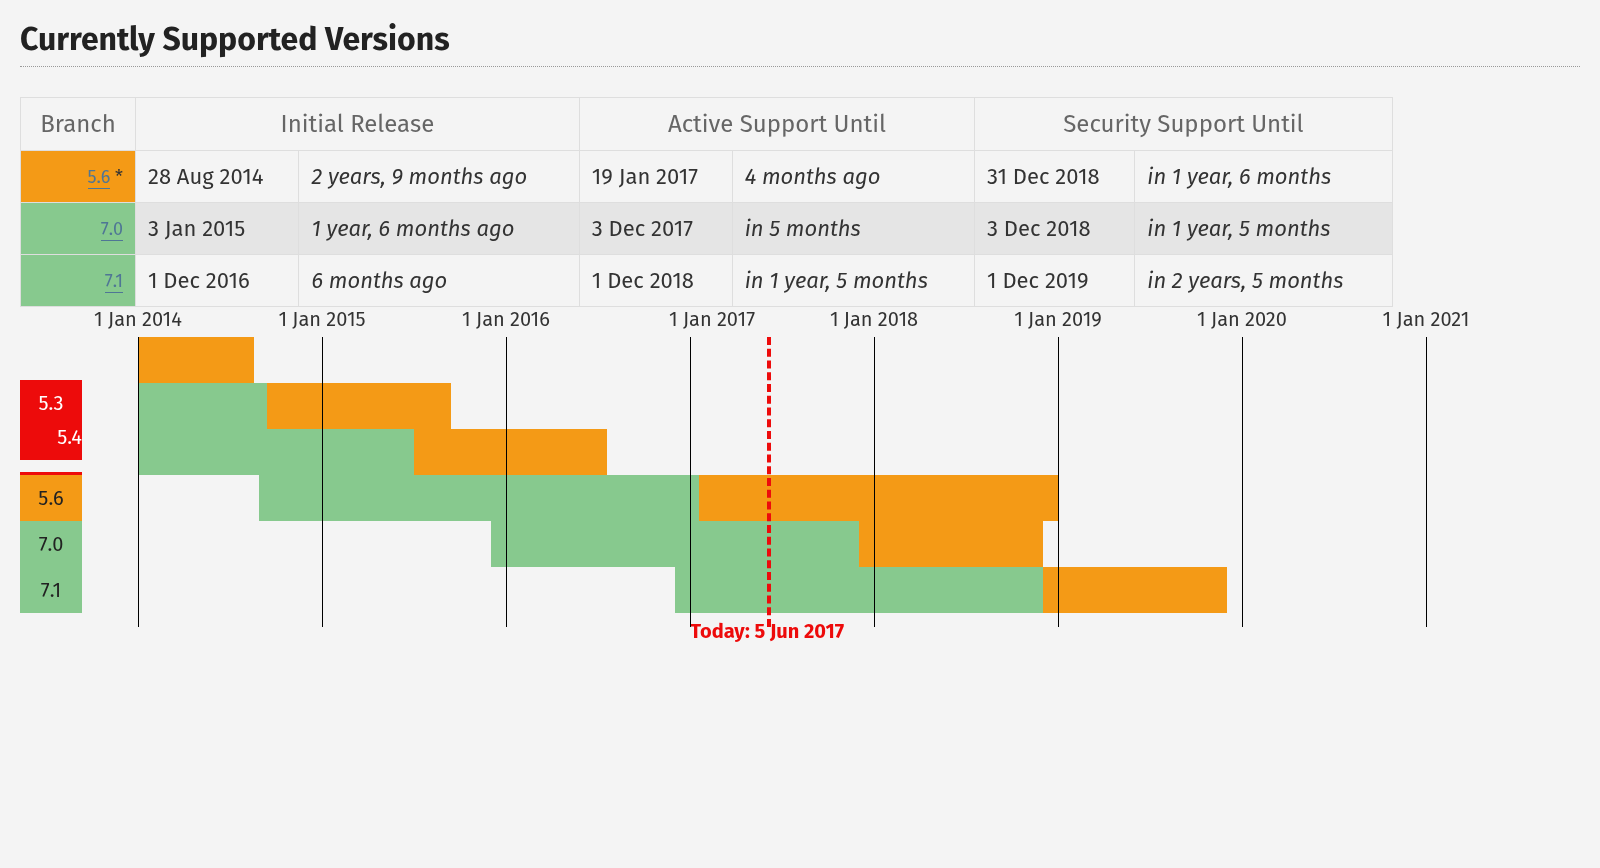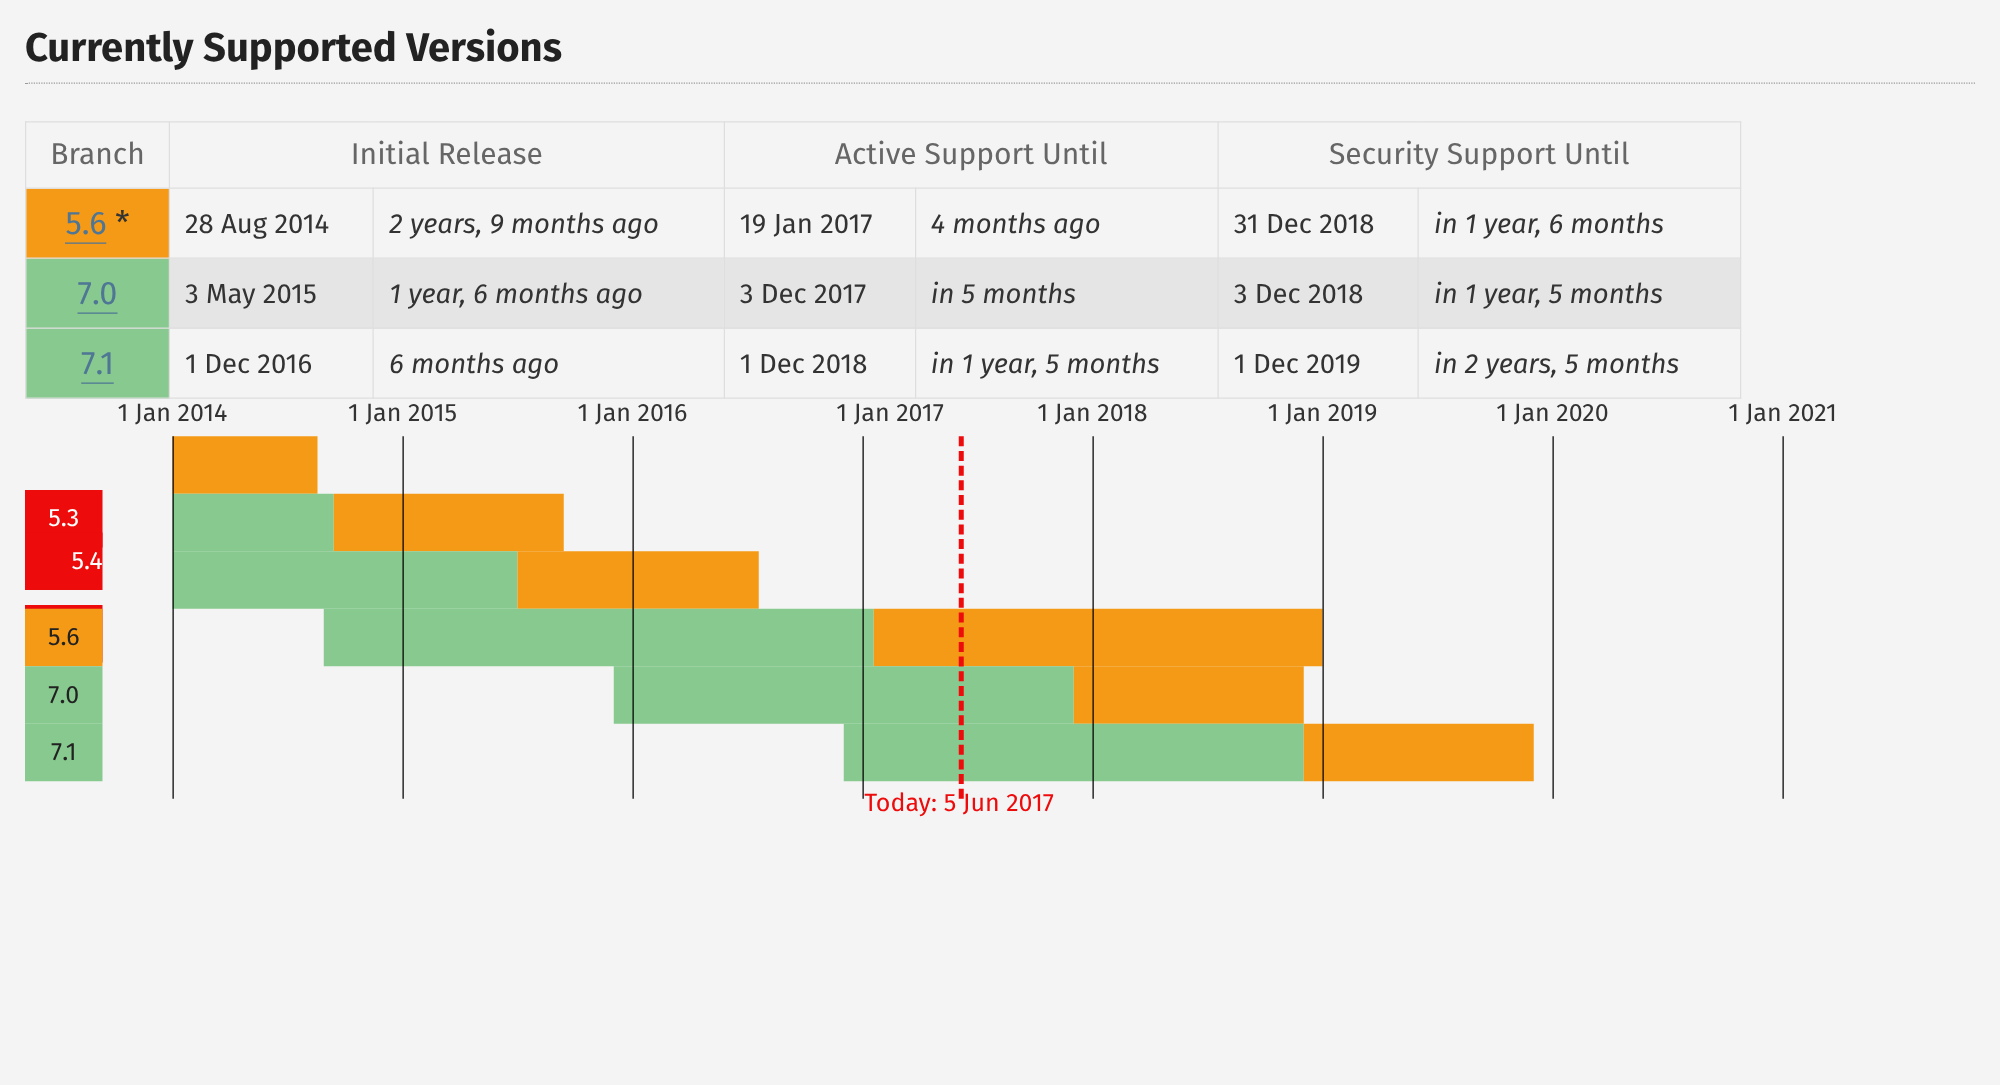--- a/index.html
+++ b/index.html
@@ -60,22 +60,22 @@
     text-align: center;
     font-size: 24px;
     background: #f4f4f4;
   }
   table.versions th.branch-head {
     width: 90px;
   }
   table.versions tr.alt td { background: var(--row-alt); }
   table.versions td.branch-cell {
     width: 70px;
-    text-align: center;
-    font-size: 26px;
+    text-align: right;
+    font-size: 18px;
   }
   table.versions td.branch-cell a {
     color: var(--link);
     border-bottom: 1px solid var(--link);
     text-decoration: none;
   }
   .rel-ago { font-style: italic; }
   .bg-orange { background: var(--orange) !important; }
   .bg-green  { background: var(--green)  !important; }
 
@@ -162,21 +162,21 @@
           <td class="branch-cell bg-orange"><a href="#">5.6</a> *</td>
           <td>28 Aug 2014</td>
           <td class="rel-ago">2 years, 9 months ago</td>
           <td>19 Jan 2017</td>
           <td class="rel-ago">4 months ago</td>
           <td>31 Dec 2018</td>
           <td class="rel-ago">in 1 year, 6 months</td>
         </tr>
         <tr class="alt">
           <td class="branch-cell bg-green"><a href="#">7.0</a></td>
-          <td>3 May 2015</td>
+          <td>3 Jan 2015</td>
           <td class="rel-ago">1 year, 6 months ago</td>
           <td>3 Dec 2017</td>
           <td class="rel-ago">in 5 months</td>
           <td>3 Dec 2018</td>
           <td class="rel-ago">in 1 year, 5 months</td>
         </tr>
         <tr>
           <td class="branch-cell bg-green"><a href="#">7.1</a></td>
           <td>1 Dec 2016</td>
           <td class="rel-ago">6 months ago</td>
@@ -217,16 +217,16 @@
       <div class="row-label bg-green dark" style="top: 260px;">7.1</div>
       <div class="year-line" style="left: 118px; z-index: 2;"></div>
       <div class="year-line" style="left: 302px; z-index: 2;"></div>
       <div class="year-line" style="left: 486px; z-index: 2;"></div>
       <div class="year-line" style="left: 670px; z-index: 2;"></div>
       <div class="year-line" style="left: 854px; z-index: 2;"></div>
       <div class="year-line" style="left: 1038px; z-index: 2;"></div>
       <div class="year-line" style="left: 1222px; z-index: 2;"></div>
       <div class="year-line" style="left: 1406px; z-index: 2;"></div>
       <div class="today-line" style="left: 747.28px; z-index: 3;"></div>
-      <div class="today-label" style="left: 747.28px; top: 312px;">Today: 5 Jun 2017</div>
+      <div class="today-label" style="left: 747.28px; top: 312px; font-weight: bold;">Today: 5 Jun 2017</div>
     </div>
 
 </div>
 
 </body></html>

